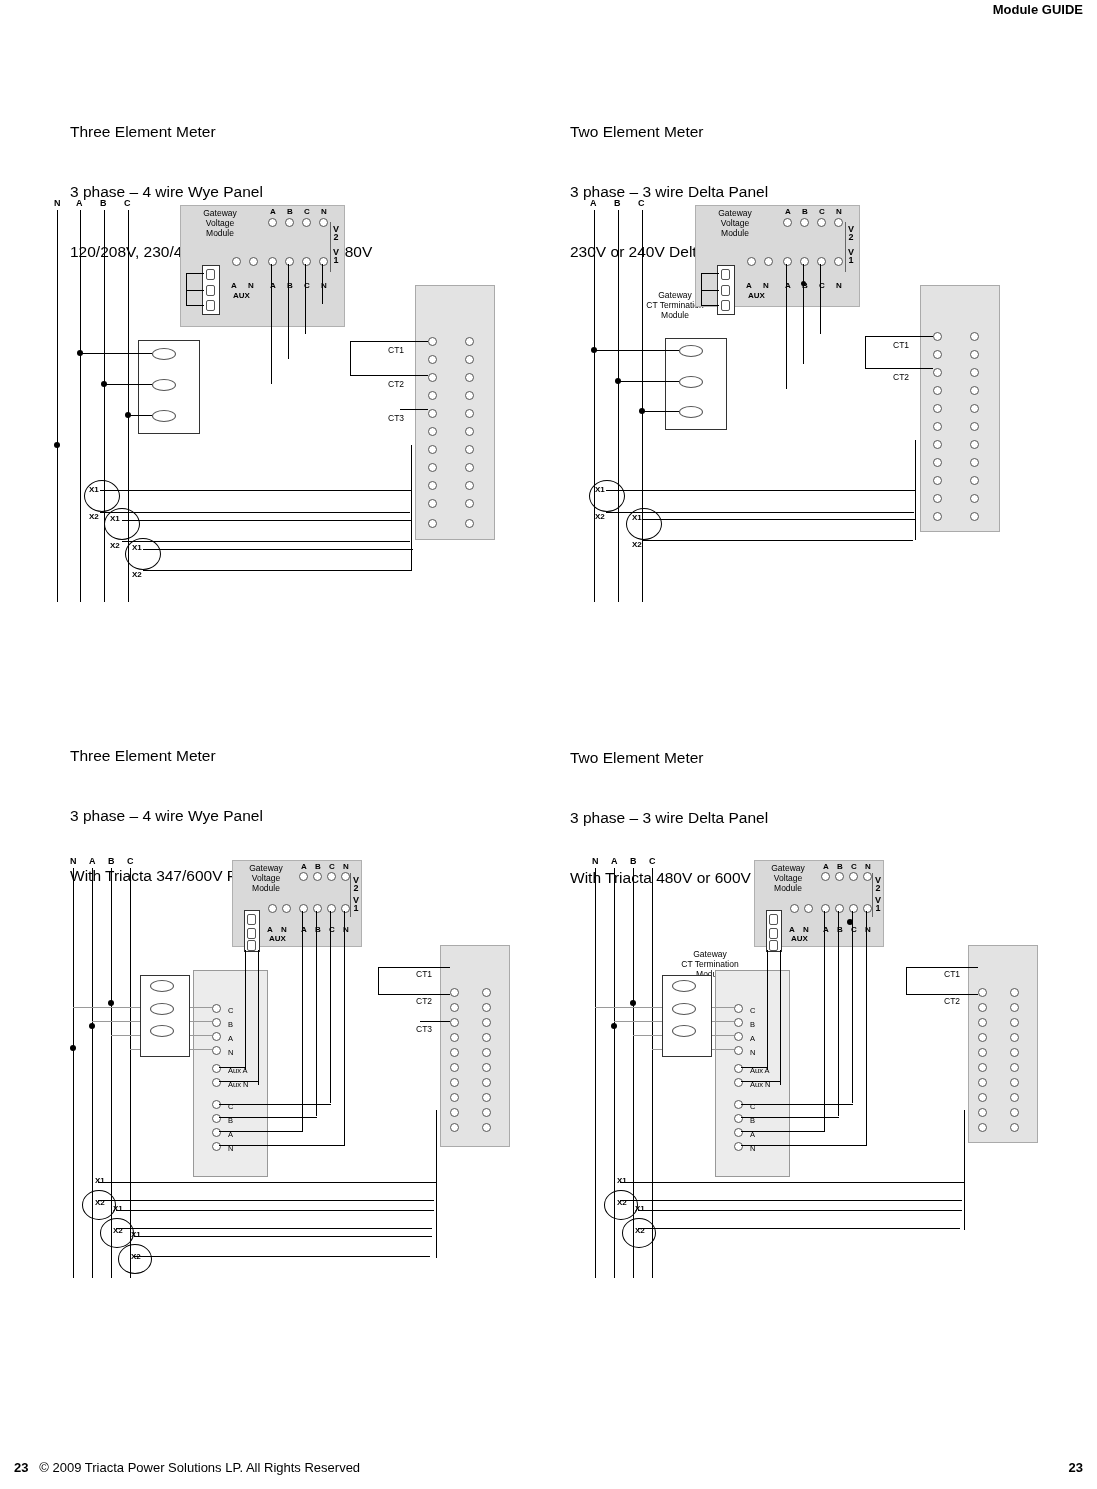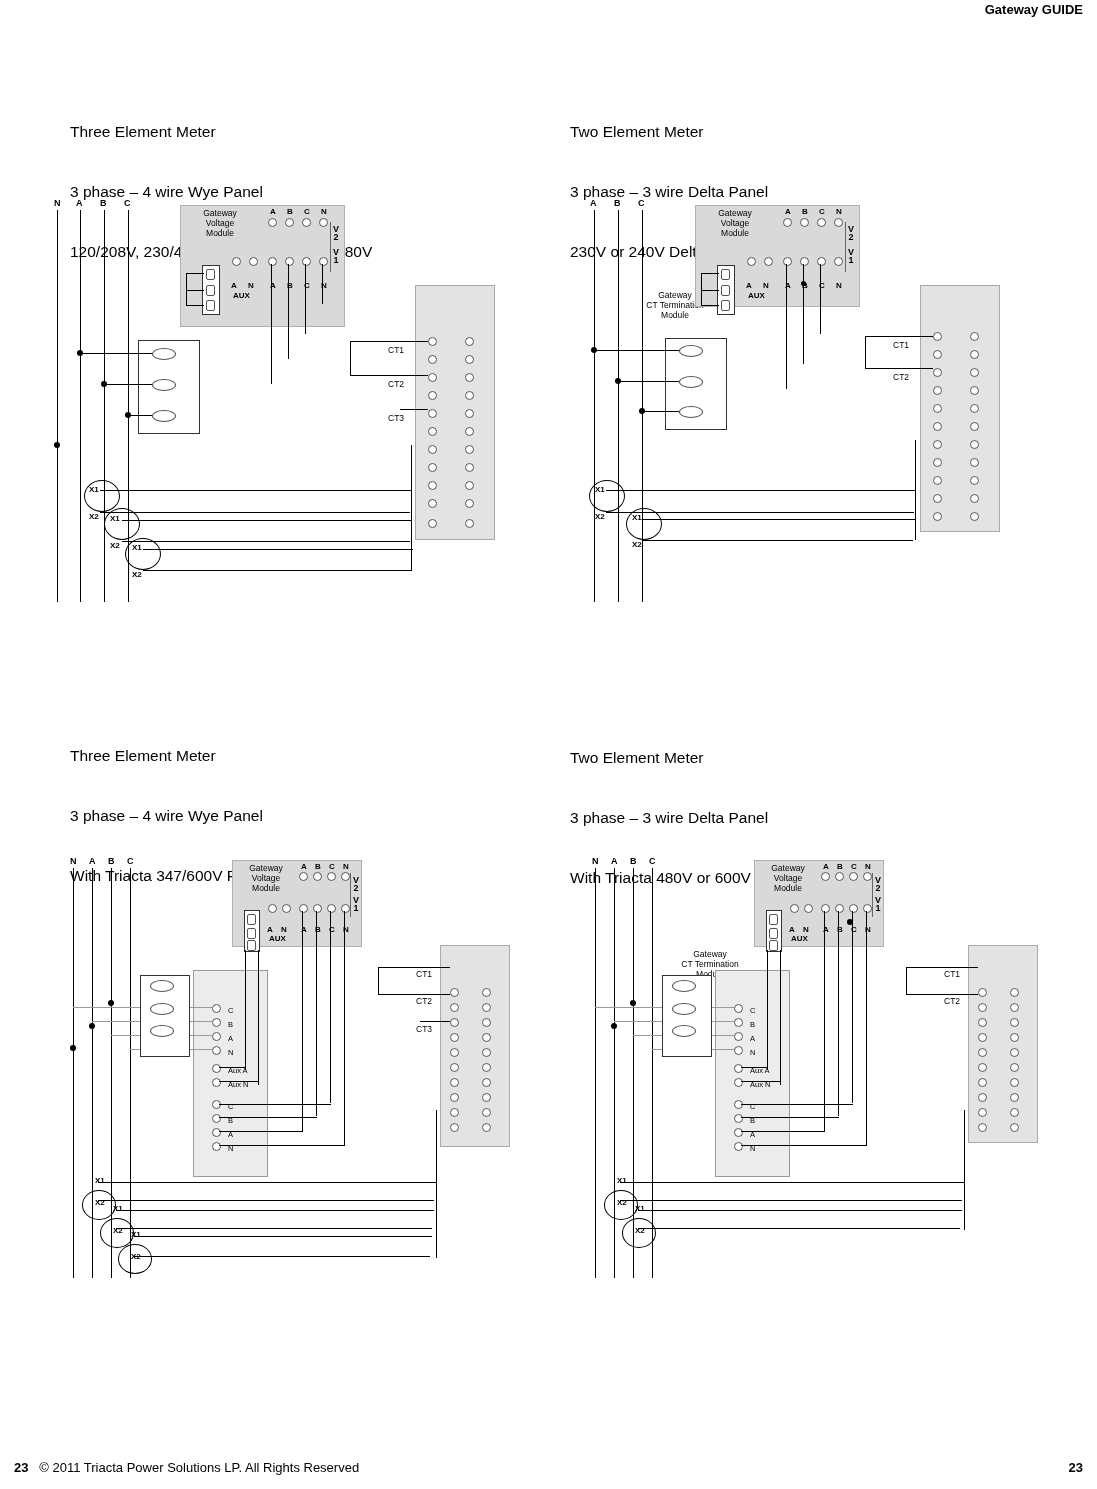--- a/index.html
+++ b/index.html
@@ -42,24 +42,24 @@
 
   .ptbox{position:absolute;background:#ececec;border:1px solid #999;}
   .pt-title{position:absolute;font-size:8.5px;line-height:10px;text-align:center;width:100%;}
   .pt-row{position:absolute;font-size:7.5px;line-height:9px;}
 </style>
 </head>
 <body>
 
 <div class="page">
 
-  <div class="hdr">Gateway GUIDE</div>
+  <div class="hdr">Module GUIDE</div>
   <div class="ftr-left">
     <b>23</b>
-    &nbsp;&nbsp;<span>© 2011 Triacta Power Solutions LP.  All Rights Reserved</span>
+    &nbsp;&nbsp;<span>© 2009 Triacta Power Solutions LP.  All Rights Reserved</span>
   </div>
   <div class="ftr-right">23</div>
 
   <div class="title" style="left:70px;top:82px;">
     <div>Three Element Meter</div>
     <div>3 phase – 4 wire Wye Panel</div>
     <div>120/208V, 230/400V, 240/416V or 277/480V</div>
   </div>
   <div class="title" style="left:570px;top:82px;">
     <div>Two Element Meter</div>

